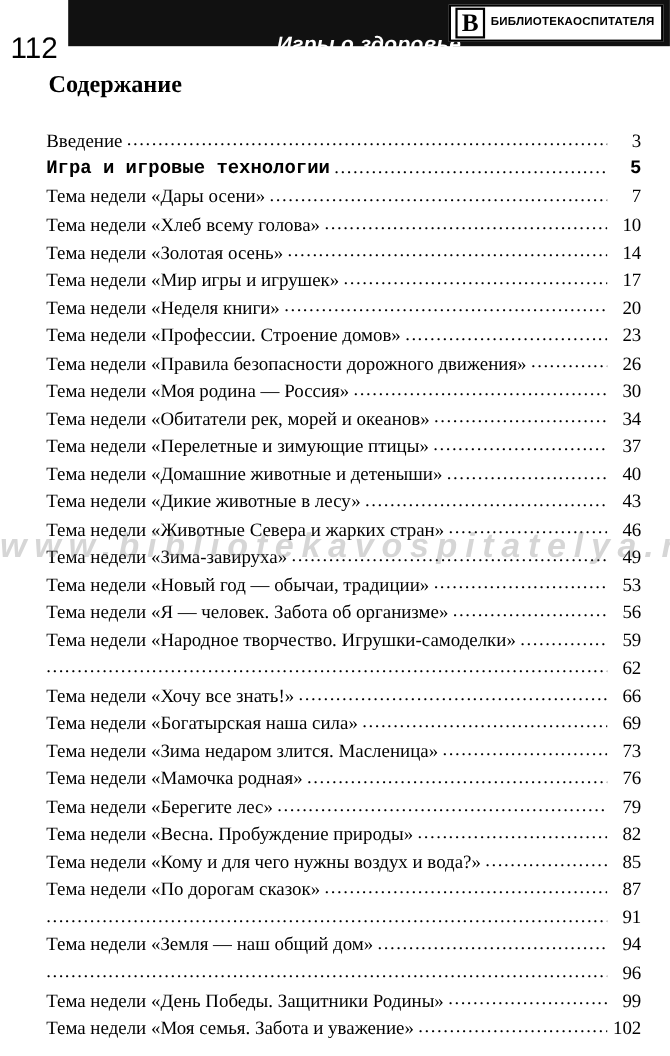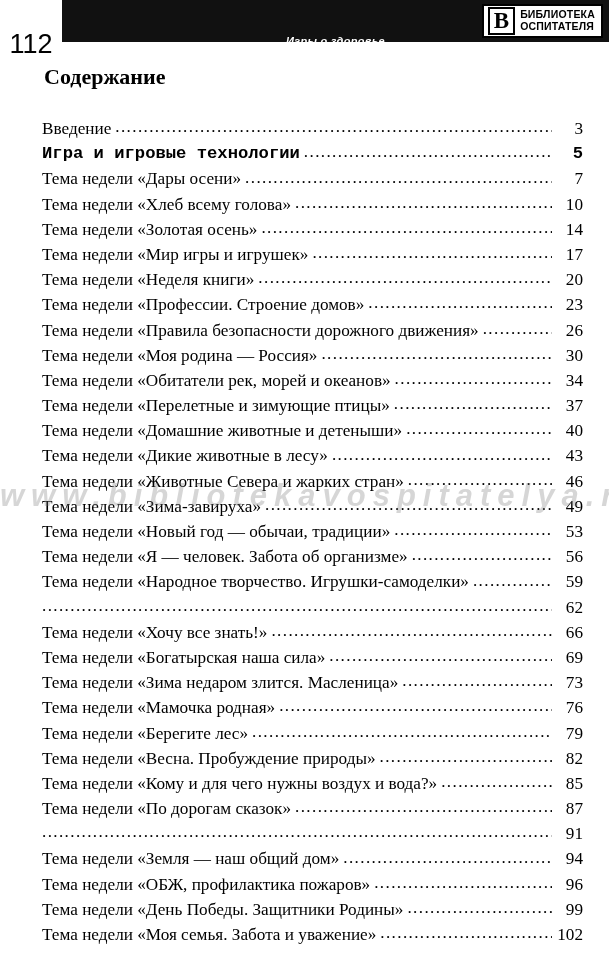--- a/index.html
+++ b/index.html
@@ -42,21 +42,21 @@
     display: flex;
     align-items: center;
     justify-content: center;
     position: relative;
   }
   .header-title {
     color: #ffffff;
     font-family: "Liberation Sans", sans-serif;
     font-weight: bold;
     font-style: italic;
-    font-size: 11px;
+    font-size: 19px;
     letter-spacing: 0.3px;
     margin-top: 40px;
   }
   .logo-box {
     position: absolute;
     right: 6px;
     top: 4px;
     background: #ffffff;
     border: 2px solid #000;
     height: 34px;
@@ -69,21 +69,21 @@
     font-family: "Liberation Serif", serif;
     font-weight: bold;
     font-size: 23px;
     line-height: 1;
     border: 2px solid #000;
     padding: 0 4px 1px 4px;
     margin-right: 5px;
   }
   .logo-words {
     display: flex;
-    flex-direction: column;
+    flex-direction: row;
     justify-content: center;
     font-family: "Liberation Sans", sans-serif;
     font-weight: bold;
     font-size: 10.5px;
     line-height: 1.12;
     letter-spacing: 0.2px;
   }
 
   
   .content {
@@ -97,21 +97,21 @@
     margin: 0 0 26px 2px;
   }
 
   ul.toc {
     list-style: none;
     margin: 0;
     padding: 0;
   }
   li.toc-row {
     display: flex;
-    align-items: center;
+    align-items: flex-end;
     font-size: 17.2px;
     line-height: 1.465;
     white-space: nowrap;
   }
   li.toc-row.bold .toc-label,
   li.toc-row.bold .toc-page {
     font-weight: bold;
     font-family: Liberation Mono, monospace;
   }
   .toc-label {
@@ -312,21 +312,20 @@
       <li class="toc-row">
         <span class="toc-dots">........................................................................................................................</span>
         <span class="toc-page">91</span>
       </li>
       <li class="toc-row">
         <span class="toc-label">Тема недели «Земля — наш общий дом»</span>
         <span class="toc-dots">........................................................................................................................</span>
         <span class="toc-page">94</span>
       </li>
       <li class="toc-row">
-        <span class="toc-label">Тема недели «ОБЖ, профилактика пожаров»</span>
         <span class="toc-dots">........................................................................................................................</span>
         <span class="toc-page">96</span>
       </li>
       <li class="toc-row">
         <span class="toc-label">Тема недели «День Победы. Защитники Родины»</span>
         <span class="toc-dots">........................................................................................................................</span>
         <span class="toc-page">99</span>
       </li>
       <li class="toc-row">
         <span class="toc-label">Тема недели «Моя семья. Забота и уважение»</span>

